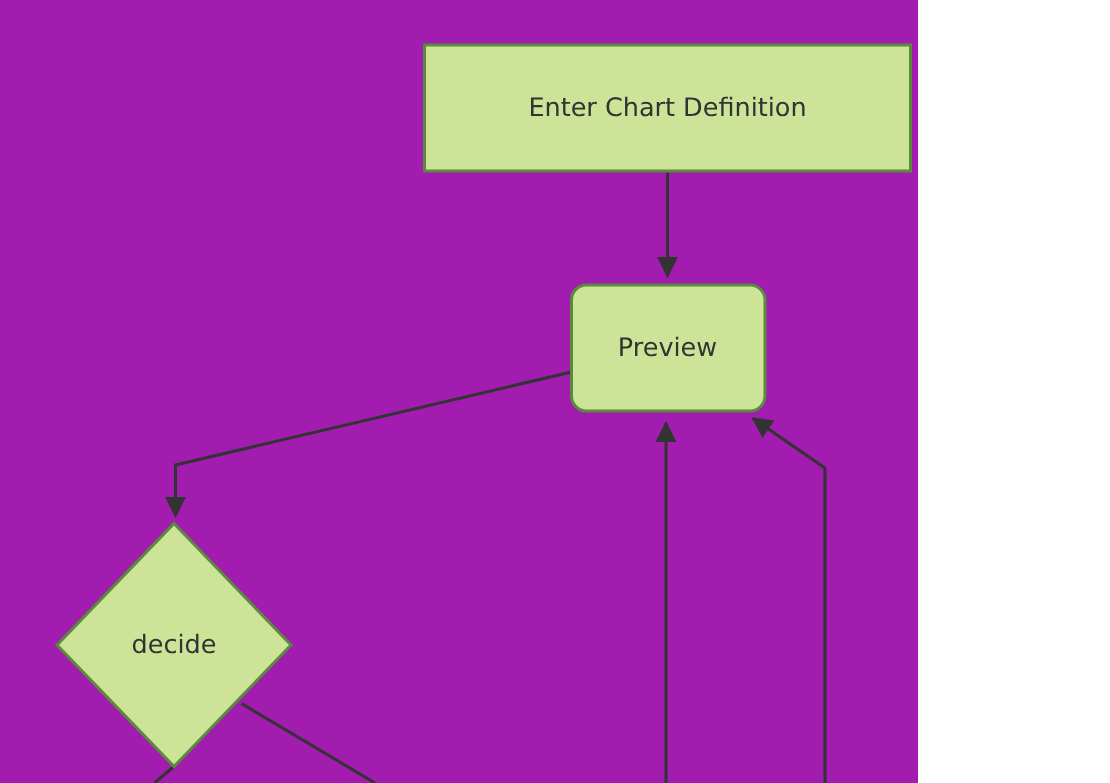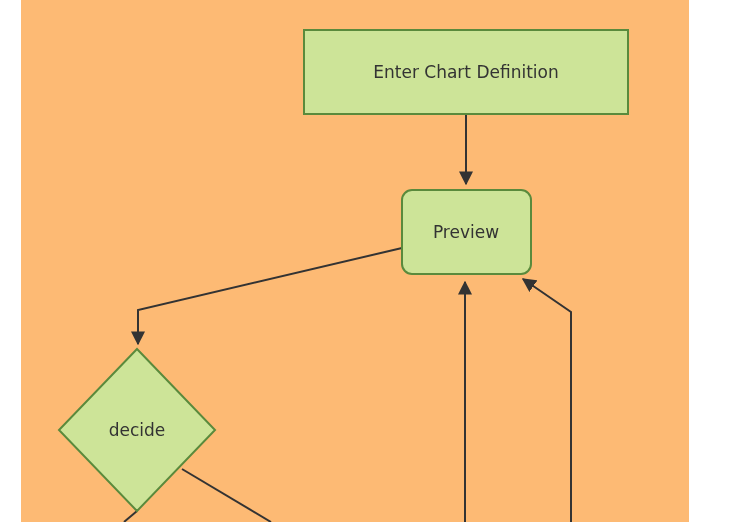--- a/index.html
+++ b/index.html
@@ -8,24 +8,23 @@
     background: #ffffff;
   }
   body {
     width: 740px;
     height: 522px;
     overflow: hidden;
     font-family: "DejaVu Sans", "Liberation Sans", sans-serif;
   }
   #diagram-root {
     position: relative;
-    width: 668px;
+    width: 612px;
     height: 522px;
-    background: #fdba74;
-    margin-left: 21px;
+    background: #a21caf;
   }
   svg.flow-canvas {
     position: absolute;
     top: 0;
     left: 0;
     width: 740px;
     height: 522px;
     display: block;
   }
   .node-shape {

